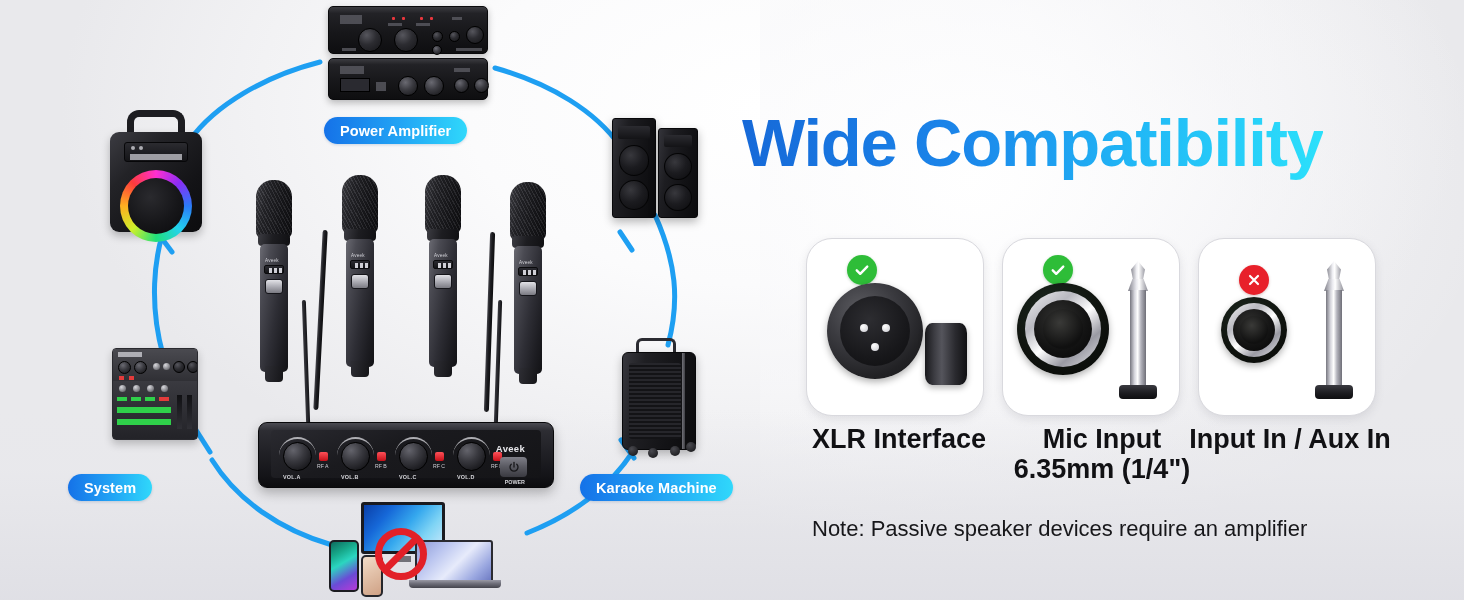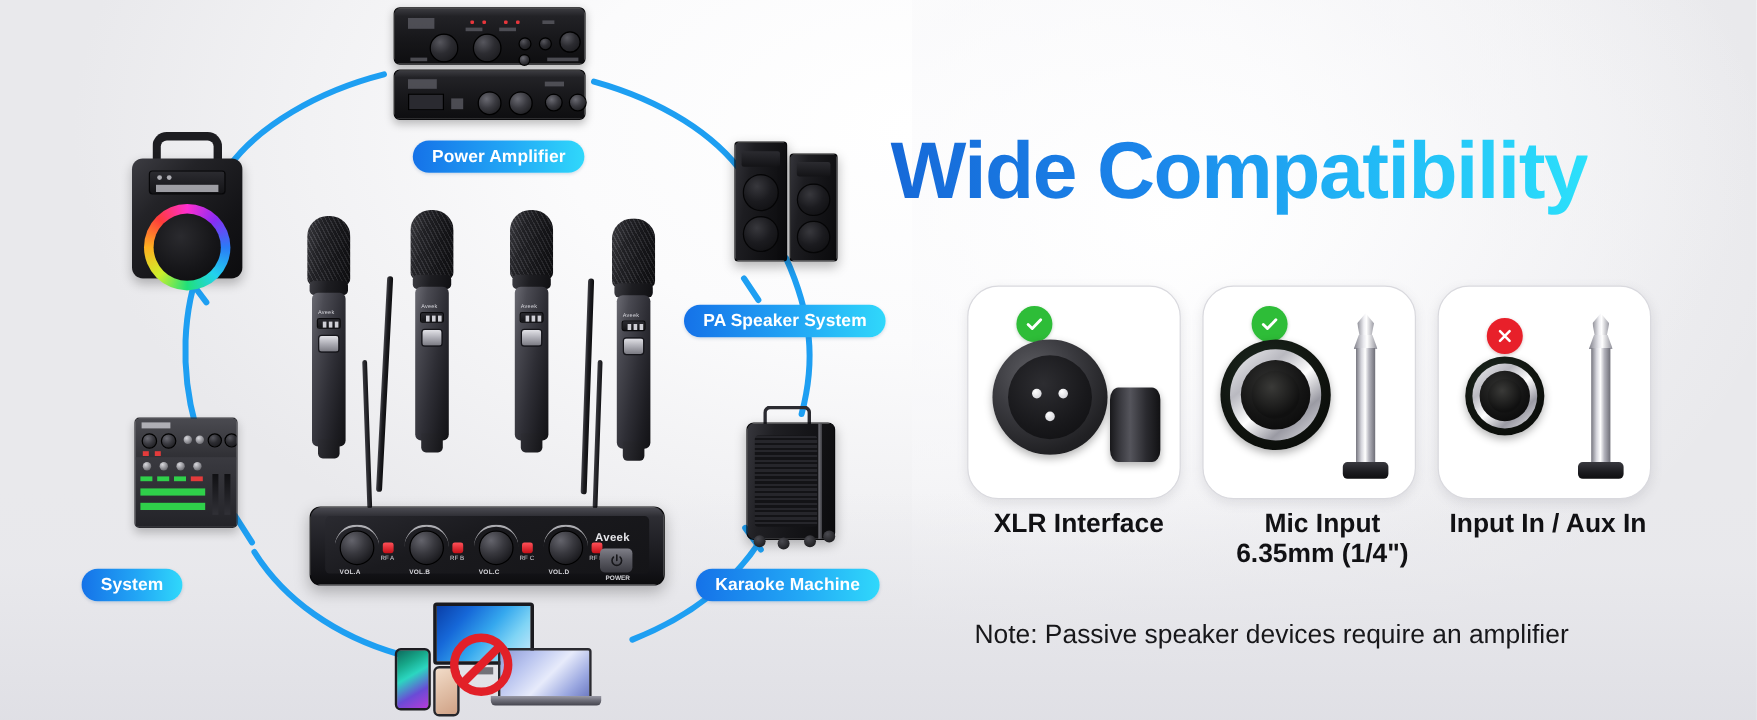--- a/index.html
+++ b/index.html
@@ -62,21 +62,21 @@
 
   .badge {
     position: absolute; width: 30px; height: 30px; border-radius: 50%;
     display: flex; align-items: center; justify-content: center;
   }
   .badge.ok  { background: #2ebd38; box-shadow: 0 1px 3px rgba(0,80,20,.25); }
   .badge.bad { background: #e8202a; box-shadow: 0 1px 3px rgba(110,0,0,.25); }
 
   .caption {
     position: absolute; text-align: center; width: 230px;
-    font-size: 22px; font-weight: bold; color: #111114; line-height: 1.12;
+    font-size: 27px; font-weight: bold; color: #111114; line-height: 1.12;
   }
   #note {
     position: absolute; left: 812px; top: 516px;
     font-size: 22px; color: #17171a; white-space: nowrap;
   }
 
   
   .xlr-body {
     position: absolute; left: 20px; top: 44px; width: 96px; height: 96px;
     border-radius: 50%;
@@ -559,28 +559,25 @@
   <div class="dev" style="left:325px; top:500px; width:200px; height:100px;">
     <div class="tv" style="left:36px; top:2px; width:84px; height:52px;"></div>
     <div class="micro" style="left:70px; top:56px; width:16px; height:6px; background:#55555d;"></div>
     <div class="tablet" style="left:4px; top:40px; width:30px; height:52px;"></div>
     <div class="phone" style="left:36px; top:55px; width:22px; height:42px;"></div>
     <div class="laptop-screen" style="left:90px; top:40px; width:78px; height:42px;"></div>
     <div class="laptop-base" style="left:84px; top:80px; width:92px; height:8px;"></div>
     <div class="noentry" style="left:50px; top:28px; width:52px; height:52px;"></div>
   </div>
 
-  <div class="pill" style="left:344px; top:117px;">
+  <div class="pill" style="left:324px; top:117px;">
     <span>Power Amplifier</span>
   </div>
   <div class="pill" style="left:68px; top:474px;">
     <span>System</span>
-  </div>
-  <div class="pill" style="left:570px; top:254px;">
-    <span>PA Speaker System</span>
   </div>
   <div class="pill" style="left:580px; top:474px;">
     <span>Karaoke Machine</span>
   </div>
 
   <div id="headline">Wide Compatibility</div>
 
   <div id="cards">
 
     <div class="card c1">

